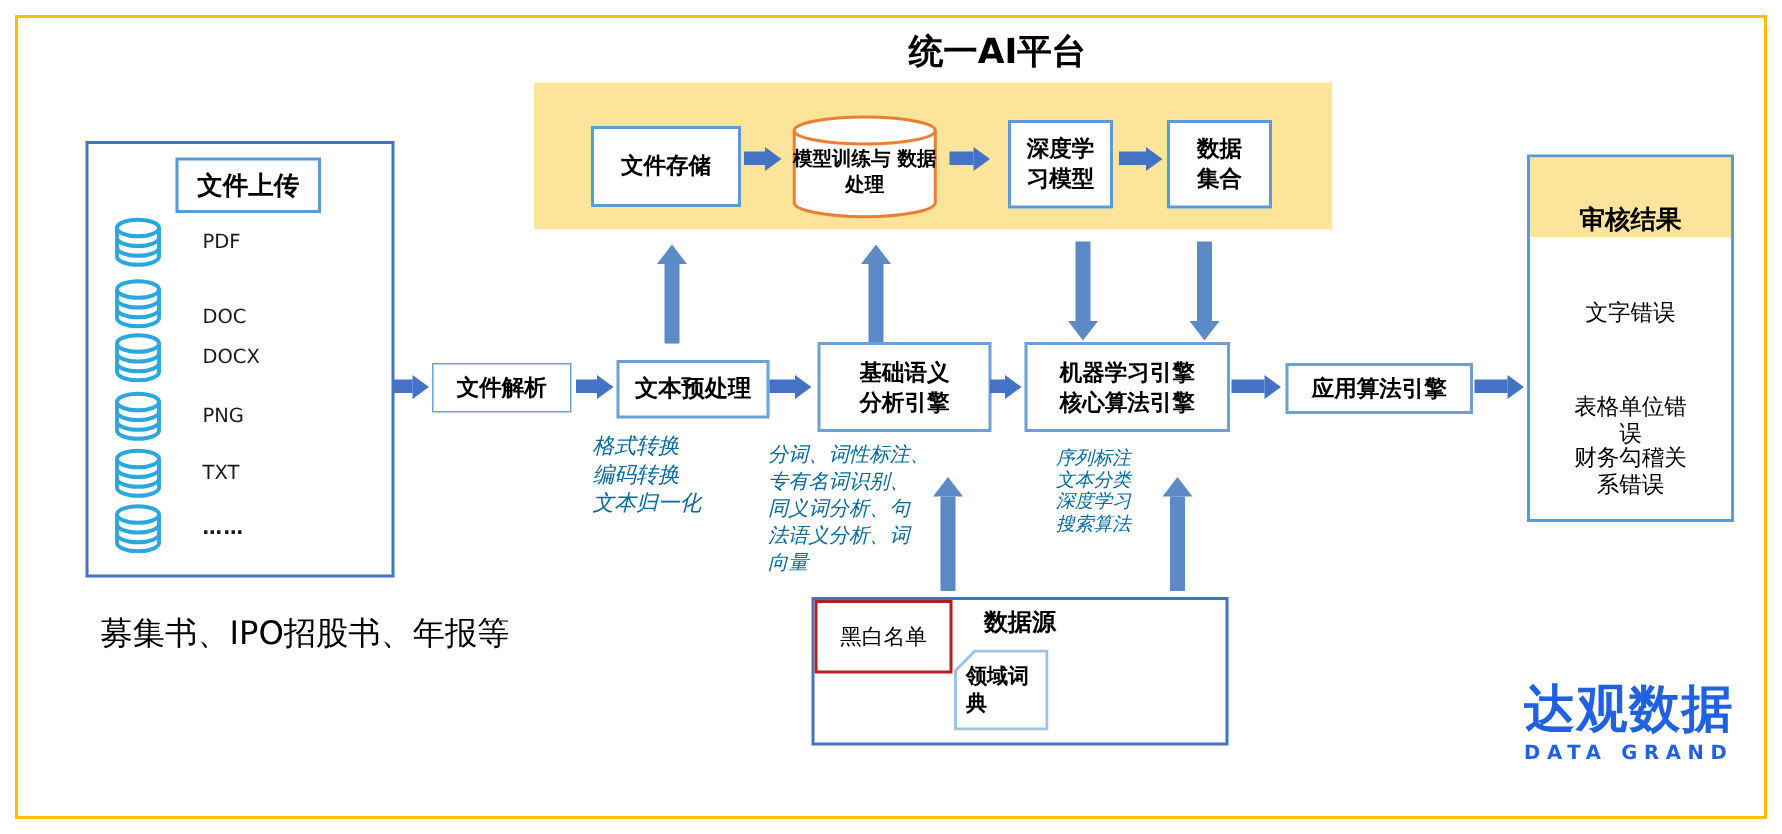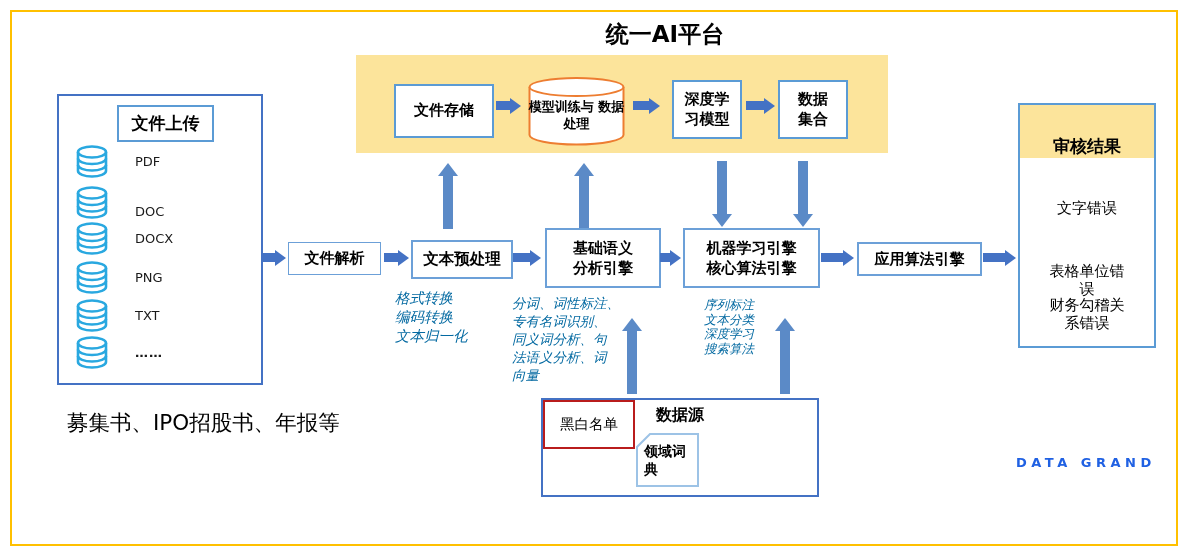--- a/index.html
+++ b/index.html
@@ -291,14 +291,15 @@
   <div class="ds-b3">
     <span>黑白名单</span>
   </div>
 </div>
 
 <div class="abs caption">
   <div>募集书、IPO招股书、年报等</div>
 </div>
 
 <div class="abs logo">
+  <div class="logo-cn">达观数据</div>
   <div class="logo-en">DATA GRAND</div>
 </div>
 
 </body></html>

